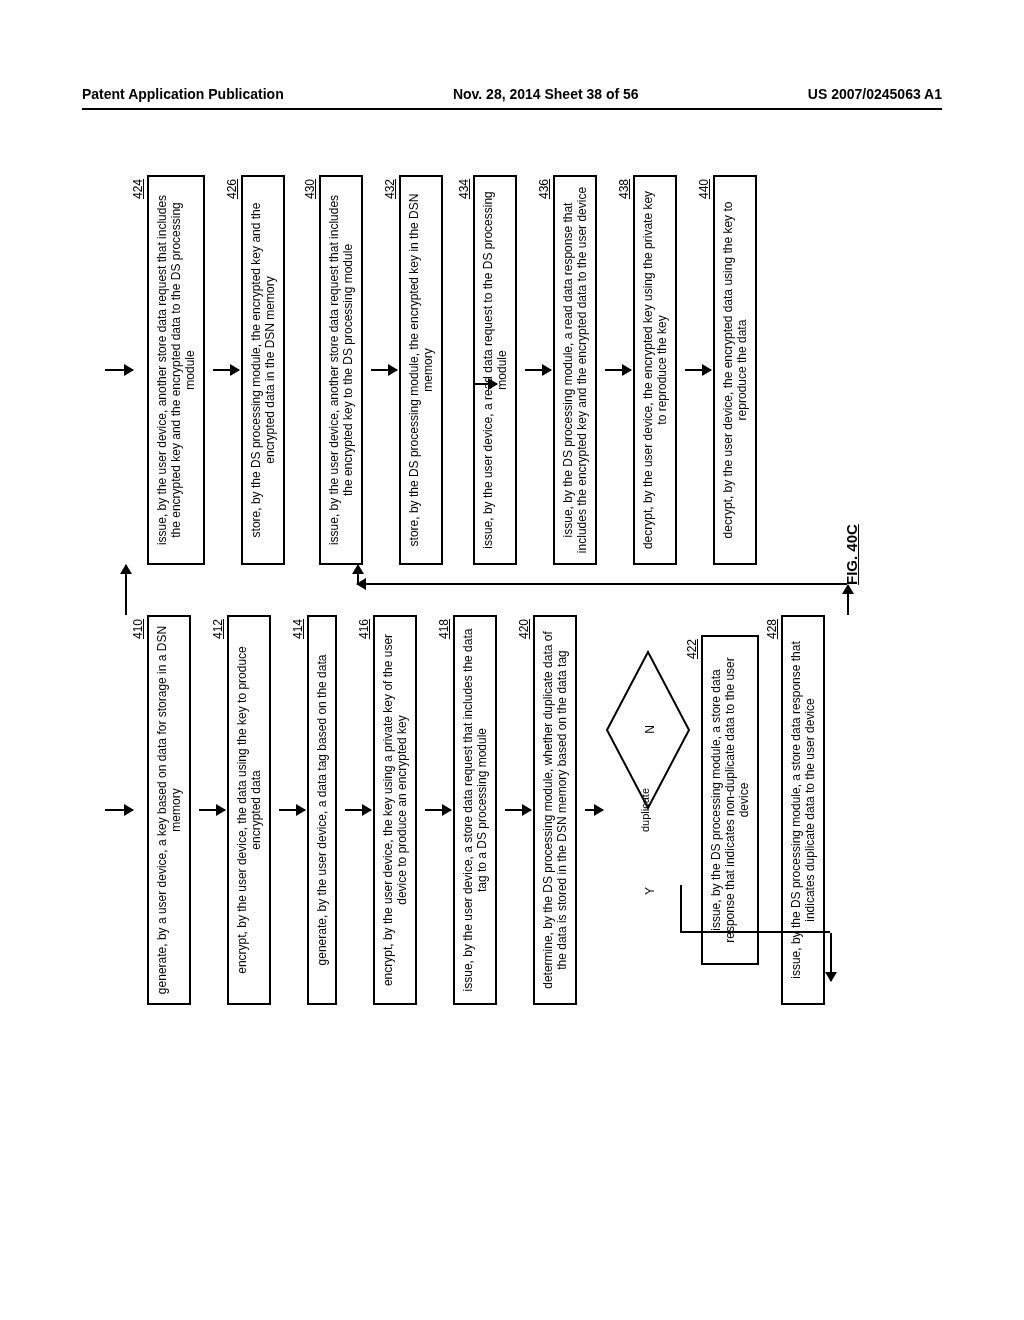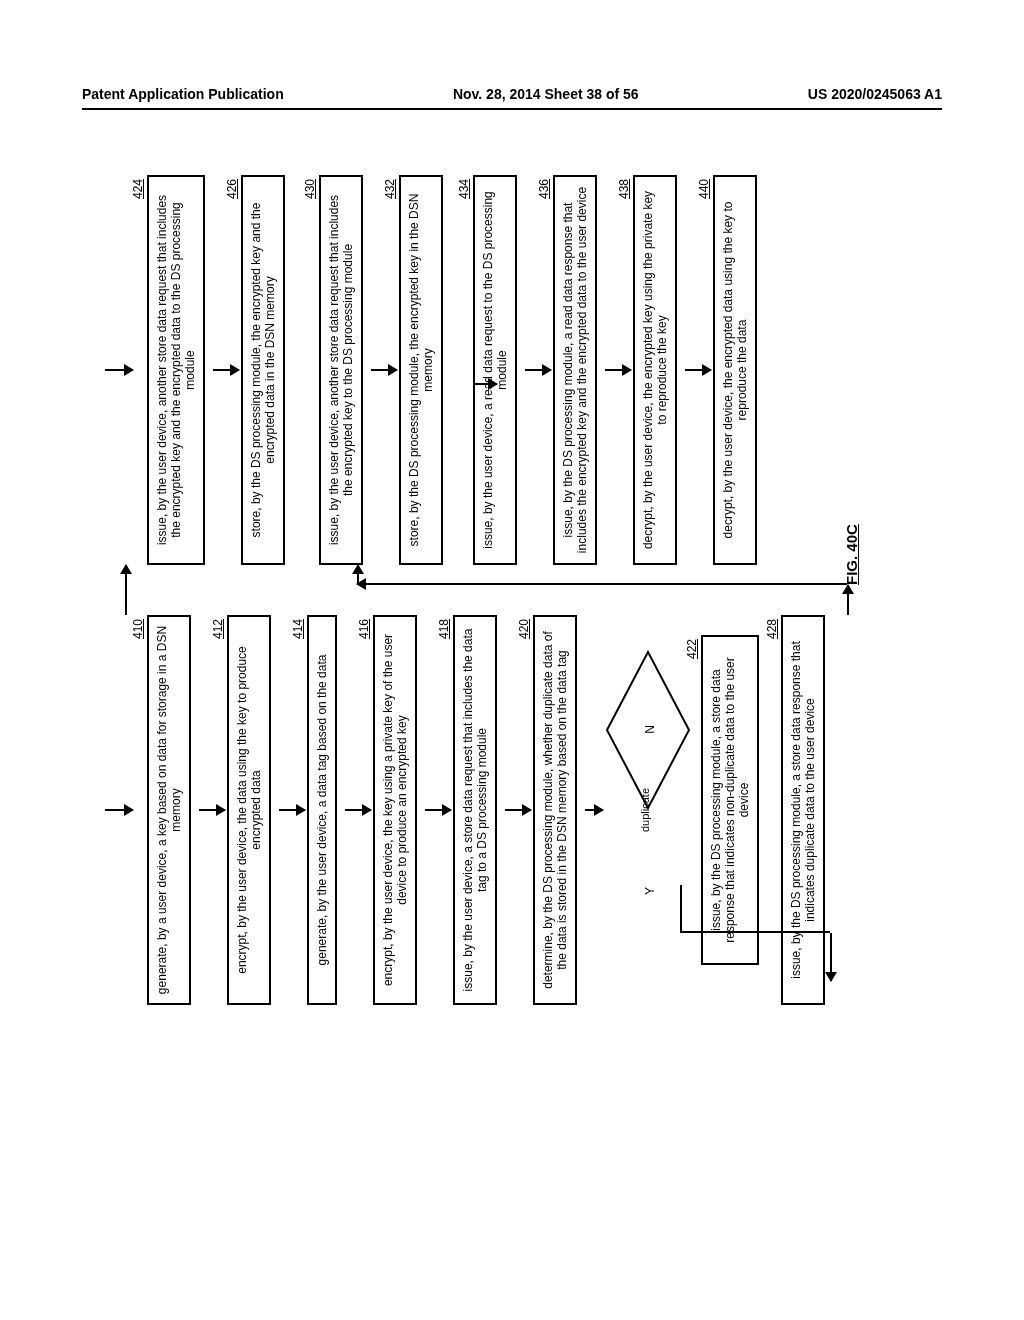--- a/index.html
+++ b/index.html
@@ -151,21 +151,21 @@
   }
 </style>
 </head>
 <body>
 
 <div class="page">
 
   <div class="header">
     <span>Patent Application Publication</span>
     <span>Nov. 28, 2014  Sheet 38 of 56</span>
-    <span>US 2020/0245063 A1</span>
+    <span>US 2007/0245063 A1</span>
   </div>
   <div class="hr"></div>
 
   <div class="chart-area">
 
     <div class="col col-left">
       <div class="arrow-down entry-arrow"></div>
 
       <div class="box">
         <span class="ref">410</span>

